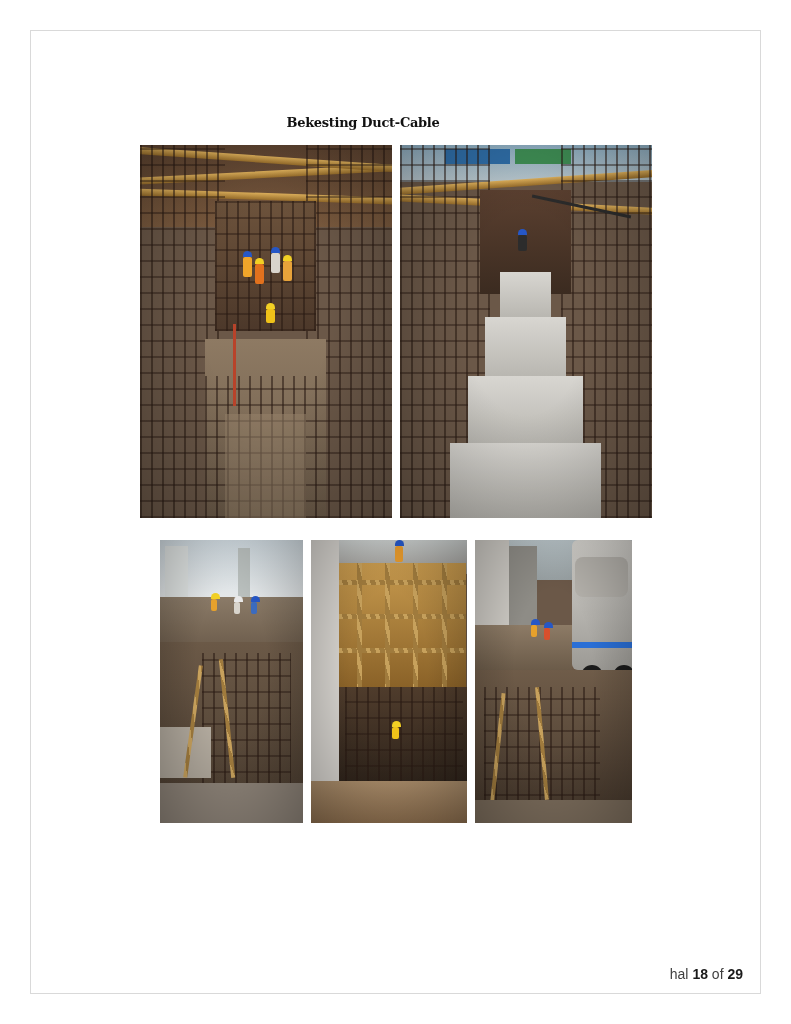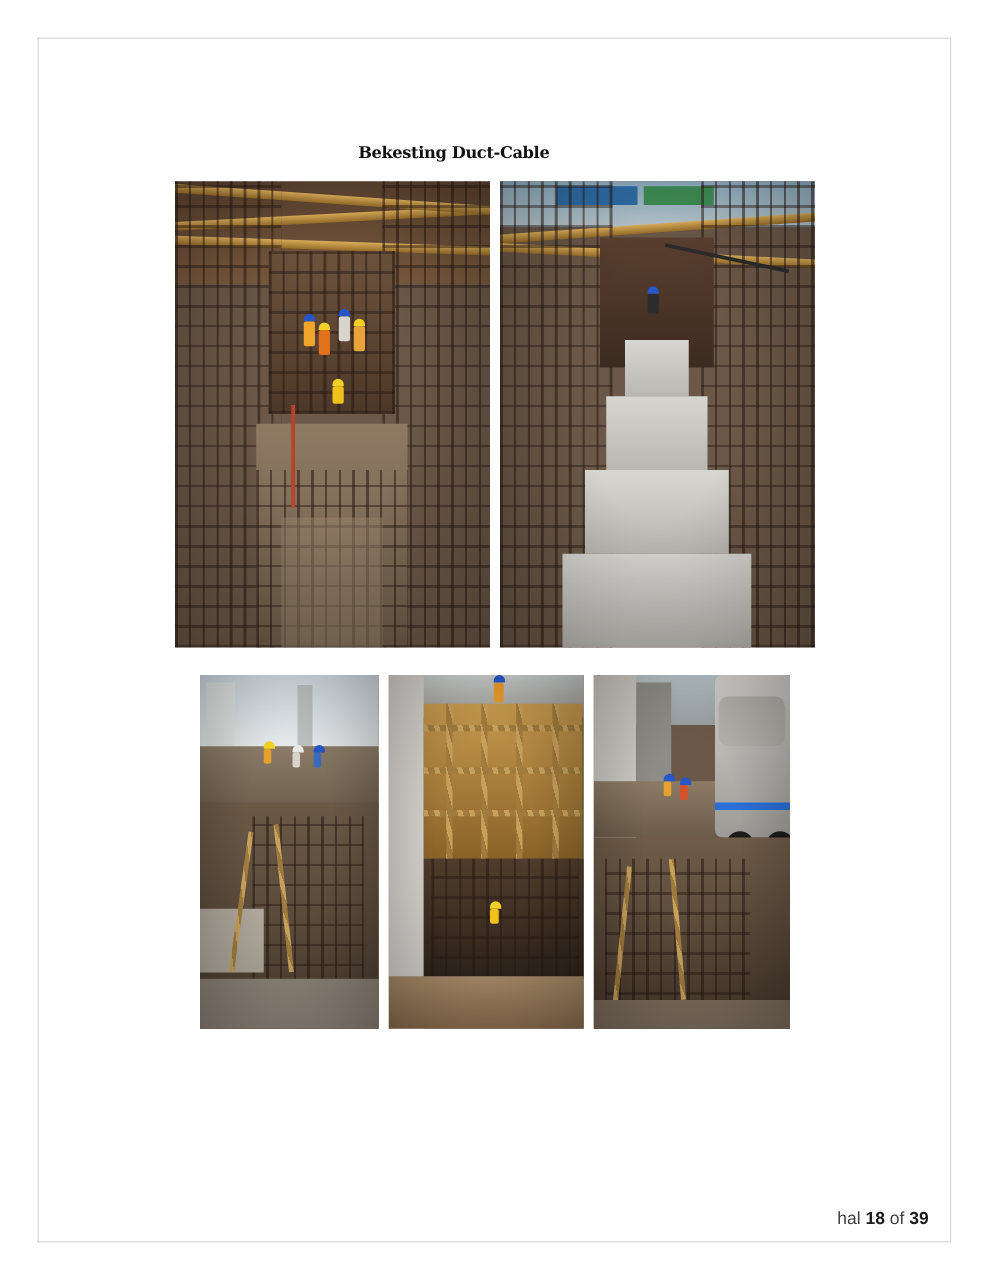--- a/index.html
+++ b/index.html
@@ -265,16 +265,16 @@
         <div class="layer" style="left:0;bottom:0;width:100%;height:8%;background:#7d6e5d;"></div>
         <div class="layer shadow-vignette"></div>
       </div>
     </div>
   </div>
 
   <div class="footer">
     <span>hal</span>
     <b>18</b>
     <span>of</span>
-    <b>39</b>
+    <b>29</b>
   </div>
 
 </div>
 
 </body></html>

